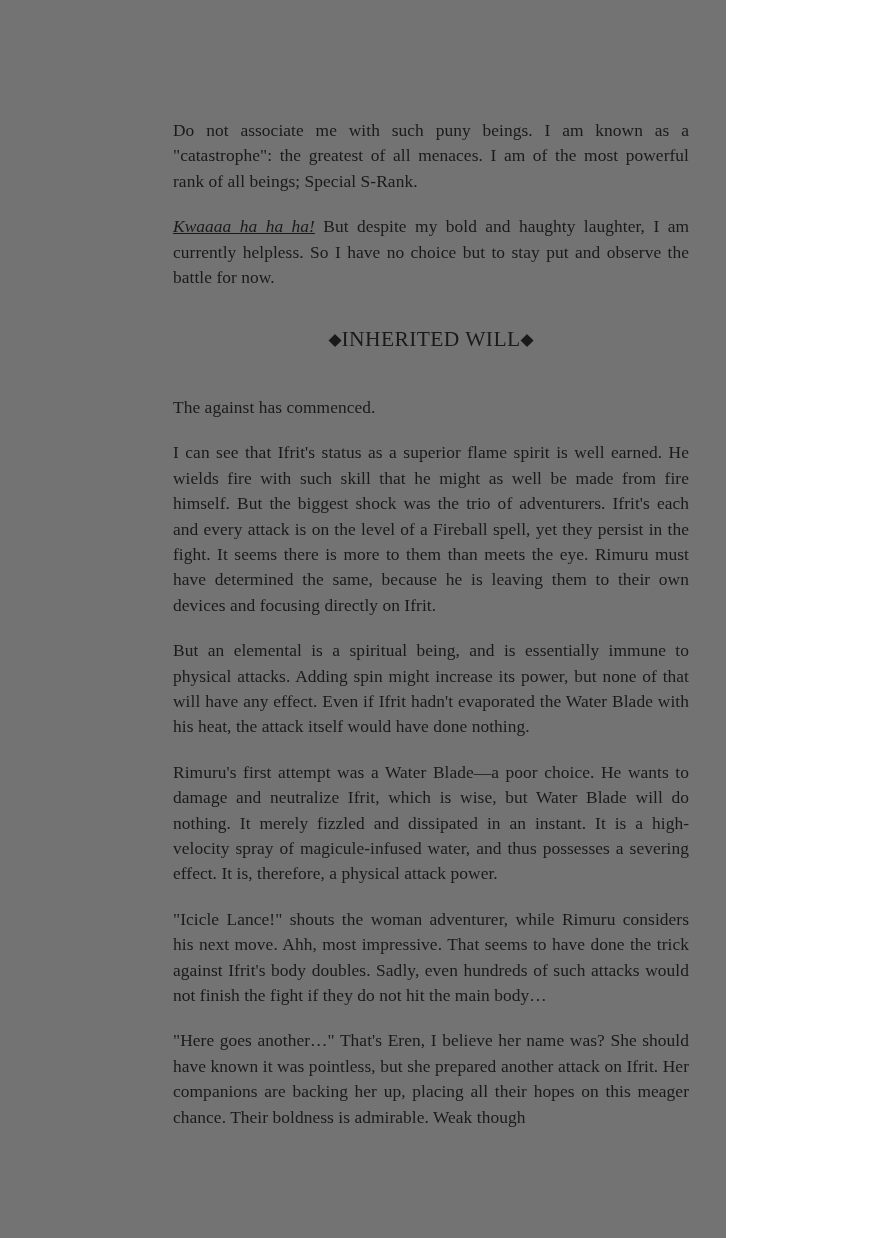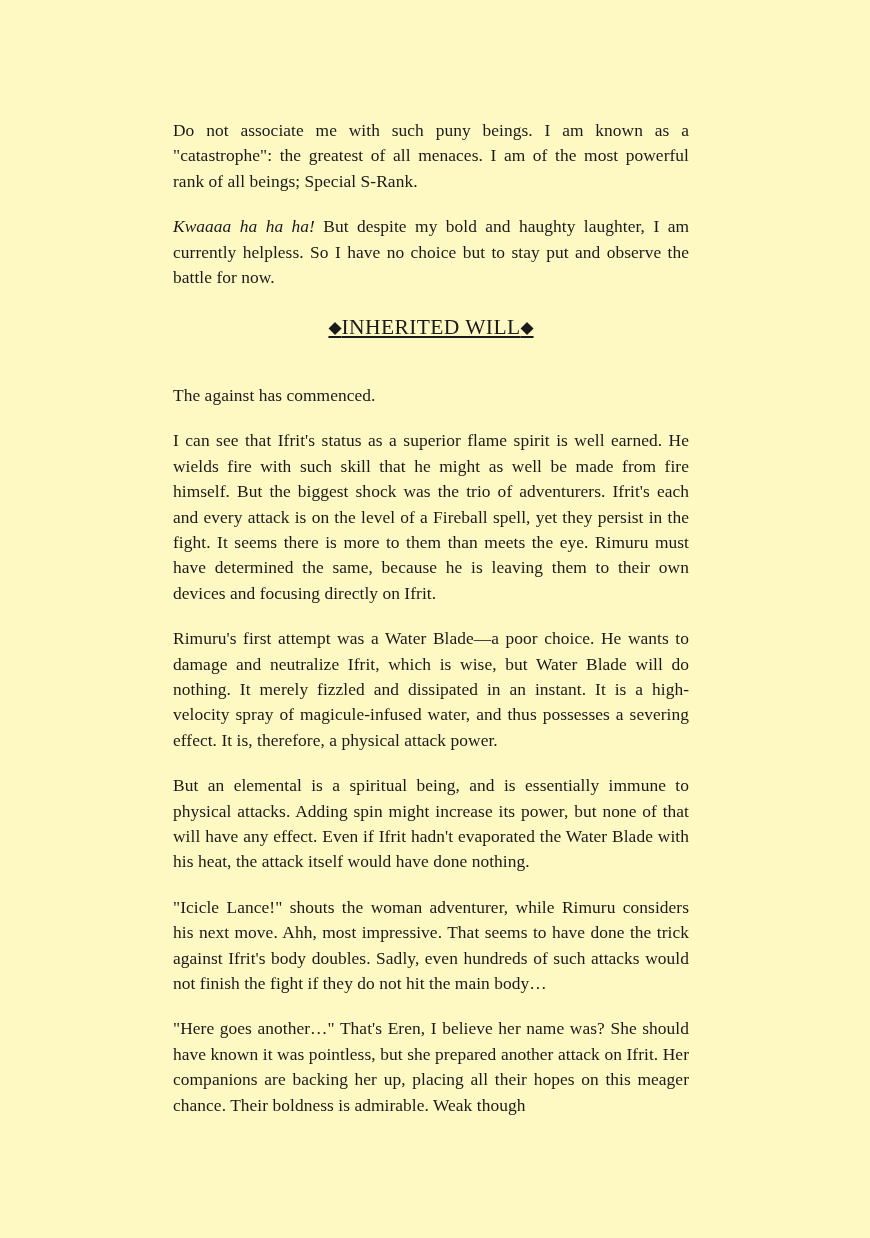--- a/index.html
+++ b/index.html
@@ -9,23 +9,23 @@
   }
   body {
     width: 870px;
     height: 1238px;
     overflow: hidden;
     font-family: "Liberation Serif", serif;
     color: #1a1a1a;
   }
   .page {
     position: relative;
-    width: 870px;
+    width: 726px;
     height: 1238px;
-    background: #fef9c3;
+    background: #737373;
   }
   .text-column {
     position: absolute;
     left: 173px;
     top: 118px;
     width: 516px;
   }
   p.body-par {
     margin: 0 0 20px 0;
     font-size: 17.4px;
@@ -33,33 +33,33 @@
     text-align: justify;
     text-justify: inter-word;
     hyphens: manual;
     letter-spacing: 0.06px;
   }
   p.body-par:last-child {
     margin-bottom: 0;
   }
   .ital {
     font-style: italic;
+    text-decoration: underline;
   }
   .section-heading {
     margin: 0;
     padding: 0;
     font-size: 21.5px;
     line-height: 26px;
     text-align: center;
     font-weight: normal;
     letter-spacing: 0.4px;
   }
   .heading-block {
-    margin: 24px 0 42px 0;
-    text-decoration: underline;
+    margin: 36px 0 42px 0;
   }
   .diamond {
     font-size: 17px;
     vertical-align: 1.5px;
     letter-spacing: 0;
   }
 </style>
 </head>
 <body>
 
@@ -71,23 +71,23 @@
     <p class="body-par"><span class="ital">Kwaaaa ha ha ha!</span><span> But despite my bold and haughty laughter, I am currently helpless. So I have no choice but to stay put and observe the battle for now.</span></p>
 
     <div class="heading-block">
       <h2 class="section-heading"><span class="diamond">◆</span><span>INHERITED WILL</span><span class="diamond">◆</span></h2>
     </div>
 
     <p class="body-par">The against has commenced.</p>
 
     <p class="body-par">I can see that Ifrit's status as a superior flame spirit is well earned. He wields fire with such skill that he might as well be made from fire himself. But the biggest shock was the trio of adventurers. Ifrit's each and every attack is on the level of a Fireball spell, yet they persist in the fight. It seems there is more to them than meets the eye. Rimuru must have determined the same, because he is leaving them to their own devices and focusing directly on Ifrit.</p>
 
+    <p class="body-par">But an elemental is a spiritual being, and is essentially immune to physical attacks. Adding spin might increase its power, but none of that will have any effect. Even if Ifrit hadn't evaporated the Water Blade with his heat, the attack itself would have done nothing.</p>
+
     <p class="body-par">Rimuru's first attempt was a Water Blade—a poor choice. He wants to damage and neutralize Ifrit, which is wise, but Water Blade will do nothing. It merely fizzled and dissipated in an instant. It is a high-velocity spray of magicule-infused water, and thus possesses a severing effect. It is, therefore, a physical attack power.</p>
-
-    <p class="body-par">But an elemental is a spiritual being, and is essentially immune to physical attacks. Adding spin might increase its power, but none of that will have any effect. Even if Ifrit hadn't evaporated the Water Blade with his heat, the attack itself would have done nothing.</p>
 
 
     <p class="body-par">"Icicle Lance!" shouts the woman adventurer, while Rimuru considers his next move.  Ahh, most impressive. That seems to have done the trick against Ifrit's body doubles. Sadly, even hundreds of such attacks would not finish the fight if they do not hit the main body…</p>
 
     <p class="body-par">"Here goes another…" That's Eren, I believe her name was? She should have known it was pointless, but she prepared another attack on Ifrit. Her companions are backing her up, placing all their hopes on this meager chance. Their boldness is admirable. Weak though</p>
 
   </div>
 </div>
 
 </body></html>

